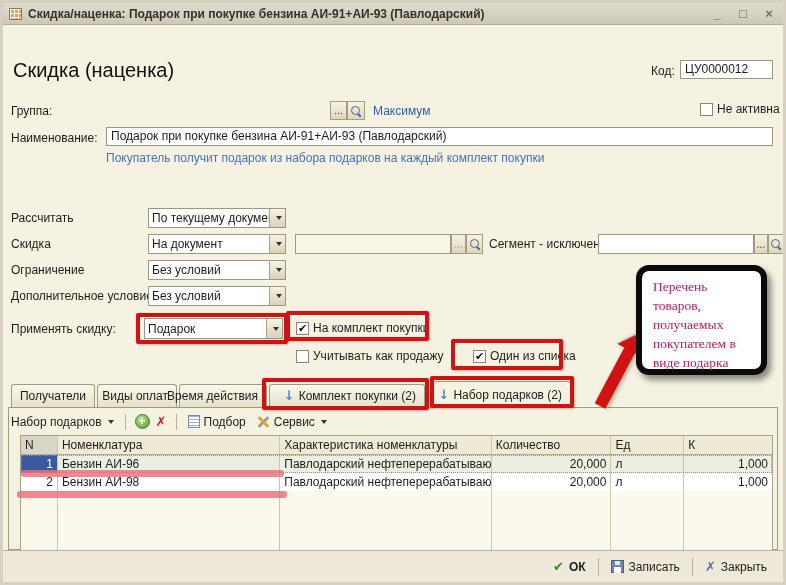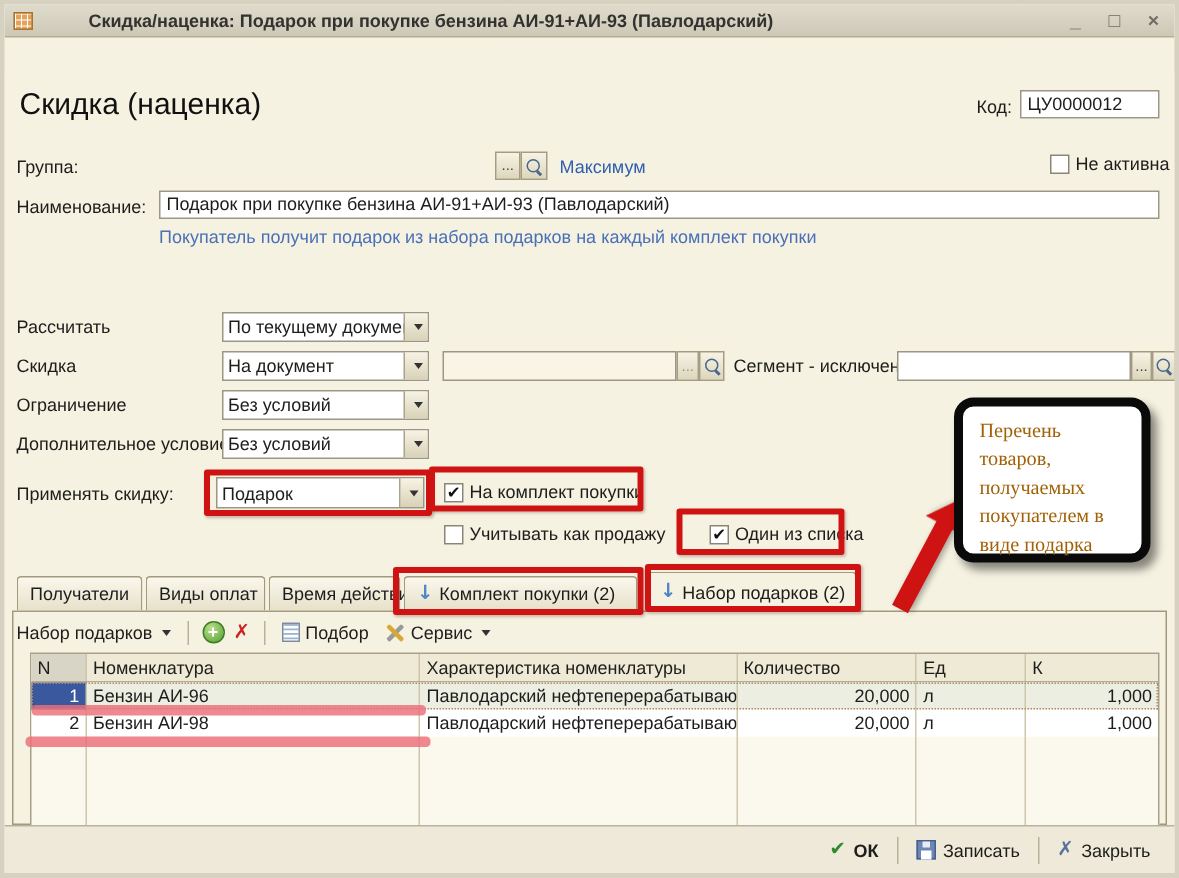--- a/index.html
+++ b/index.html
@@ -5,21 +5,21 @@
   * { margin:0; padding:0; box-sizing:border-box; }
   html,body { width:786px; height:585px; }
   body { font-family:"Liberation Sans","DejaVu Sans",sans-serif; font-size:12px; color:#1d1d1b; }
 
   .win { position:relative; width:786px; height:585px; background:#f6f2e1;
          border:3px solid #d6d1c0; outline:1px solid #84806f; overflow:hidden; }
 
   
   .titlebar { position:absolute; left:0; top:0; right:0; height:22px;
               background:linear-gradient(#e0dccd,#cdc8b6); display:flex; align-items:center;
-              padding:0 6px; border-bottom:1px solid #b3ad97;gap:31px; }
+              padding:0 6px; border-bottom:1px solid #b3ad97; }
   .titlebar .t-title { font-weight:bold; font-size:12px; color:#33322e; margin-left:6px;
               white-space:nowrap; overflow:hidden; flex:1; }
   .winctl { display:flex; gap:10px; color:#6f6d65; font-weight:bold; font-size:13px; }
   .winctl span { width:16px; text-align:center; cursor:default; }
 
   .grid-icon { display:inline-block; width:13px; height:12px; background-color:#e2a35a;
                background-image:linear-gradient(#fff 1px,transparent 1px),
                                 linear-gradient(90deg,#fff 1px,transparent 1px);
                background-size:4px 4px; border:1px solid #a8742f; flex:none; }
 
@@ -71,21 +71,21 @@
 
   .chk { position:absolute; display:flex; align-items:flex-start; gap:4px; white-space:nowrap; }
   .box { width:13px; height:13px; background:#fff; border:1px solid #8a8574; flex:none;
          display:flex; align-items:center; justify-content:center;
          font-family:"DejaVu Sans",sans-serif; font-size:11px; color:#111; margin-top:1px; }
   .box.on::after { content:"\2714"; font-weight:bold; }
 
   
   .tab { position:absolute; top:334px; height:23px; background:linear-gradient(#faf7ec,#e7e1ca);
          border:1px solid #a29a7e; border-bottom:none; border-radius:3px 3px 0 0;
-         display:flex; align-items:center; justify-content:flex-start; gap:4px; padding:0 8px; white-space:nowrap; }
+         display:flex; align-items:center; justify-content:flex-end; gap:4px; padding:0 8px; white-space:nowrap; }
   .tab.active { top:331px; height:26px; background:#f6f2e1; z-index:3; }
   .down-ic { color:#4f86c6; font-weight:bold; font-size:13px; line-height:10px;
              font-family:"DejaVu Sans",sans-serif; }
   .panel { position:absolute; left:5px; right:5px; top:357px; bottom:0; border:1px solid #a29a7e;
            background:#f6f2e1; z-index:2; }
 
   
   .ttb { position:absolute; left:6px; top:360px; right:8px; height:23px; display:flex;
          align-items:center; gap:6px; z-index:4; }
   .ic-plus { width:15px; height:15px; border-radius:50%;
@@ -120,21 +120,21 @@
   .tfill .tc { height:100%; }
 
   .stripe { position:absolute; height:7px; background:#ec6f79; opacity:.82; border-radius:3px; z-index:6; }
 
   
   .redbox { position:absolute; border:4px solid #ce1312; border-radius:2px; z-index:8;
             box-shadow:1px 1px 2px rgba(60,0,0,.25); }
   .callout { position:absolute; left:633px; top:215px; width:131px; height:110px; background:#fff;
              border:6px solid #0a0a0a; border-radius:13px; padding:7px 6px 6px 11px; z-index:9;
              font-family:"Liberation Serif","DejaVu Serif",serif; font-size:13.5px; line-height:1.4;
-             box-shadow:4px 5px 6px rgba(0,0,0,.45); color:#a16207; }
+             box-shadow:4px 5px 6px rgba(0,0,0,.45); color:#be185d; }
   .arrow { position:absolute; left:597px; top:350px; width:64px; height:12px; background:#ce1312;
            transform:rotate(-62deg); transform-origin:left center; z-index:9;
            filter:drop-shadow(2px 2px 2px rgba(0,0,0,.35)); }
   .arrow::after { content:""; position:absolute; left:63px; top:-8px; width:0; height:0;
            border-left:19px solid #ce1312; border-top:14px solid transparent; border-bottom:14px solid transparent; }
 
   
   .footer { position:absolute; left:0; right:0; bottom:0; height:32px; background:#eee9d8;
             border-top:1px solid #b8b29a; display:flex; align-items:center; justify-content:flex-end;
             padding:0 10px; gap:6px; z-index:10; }

